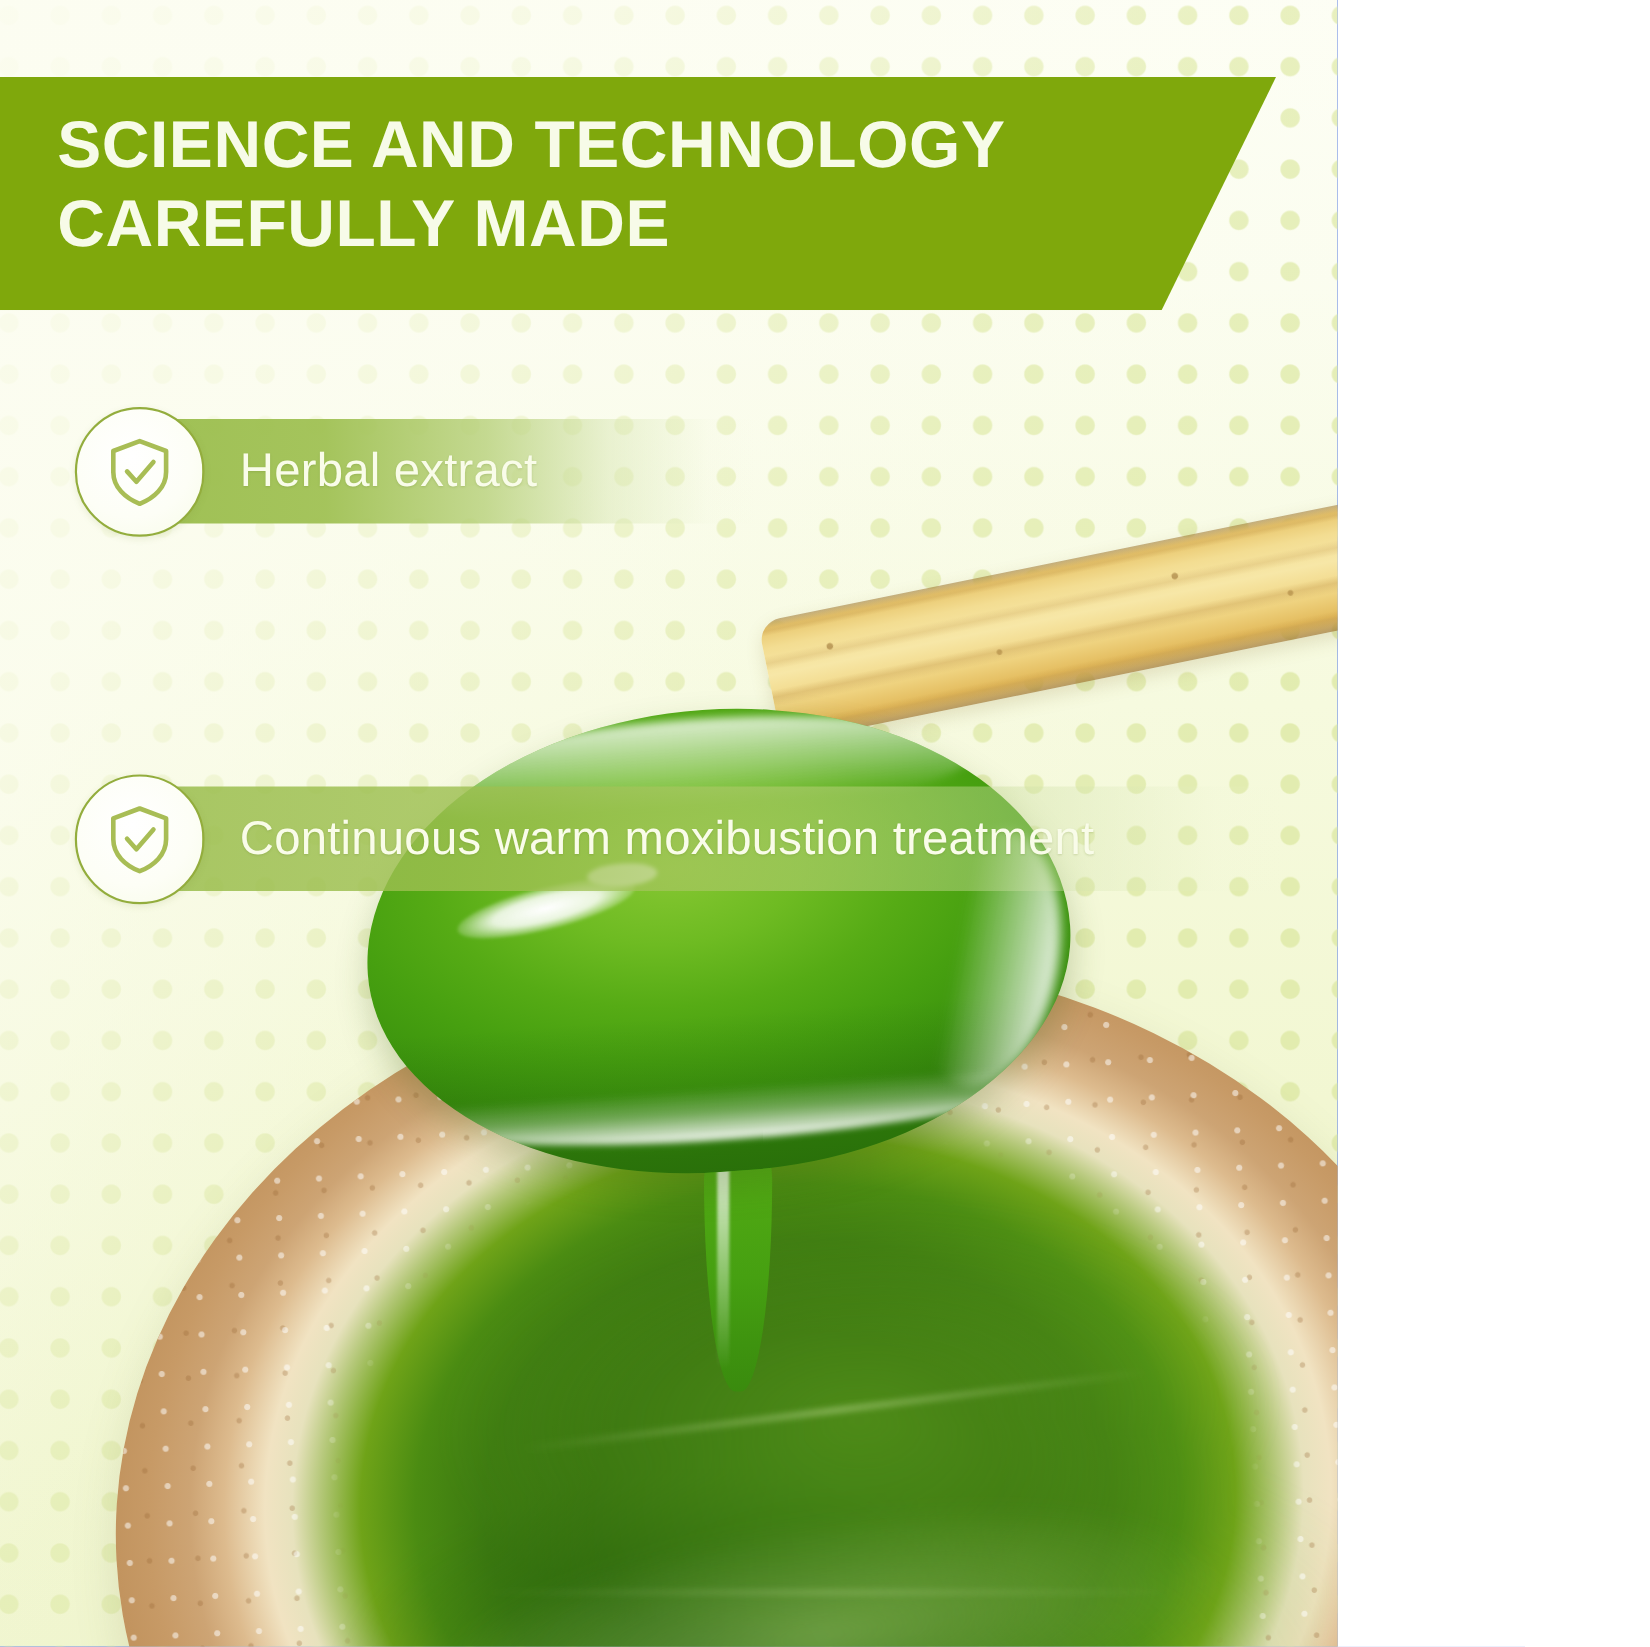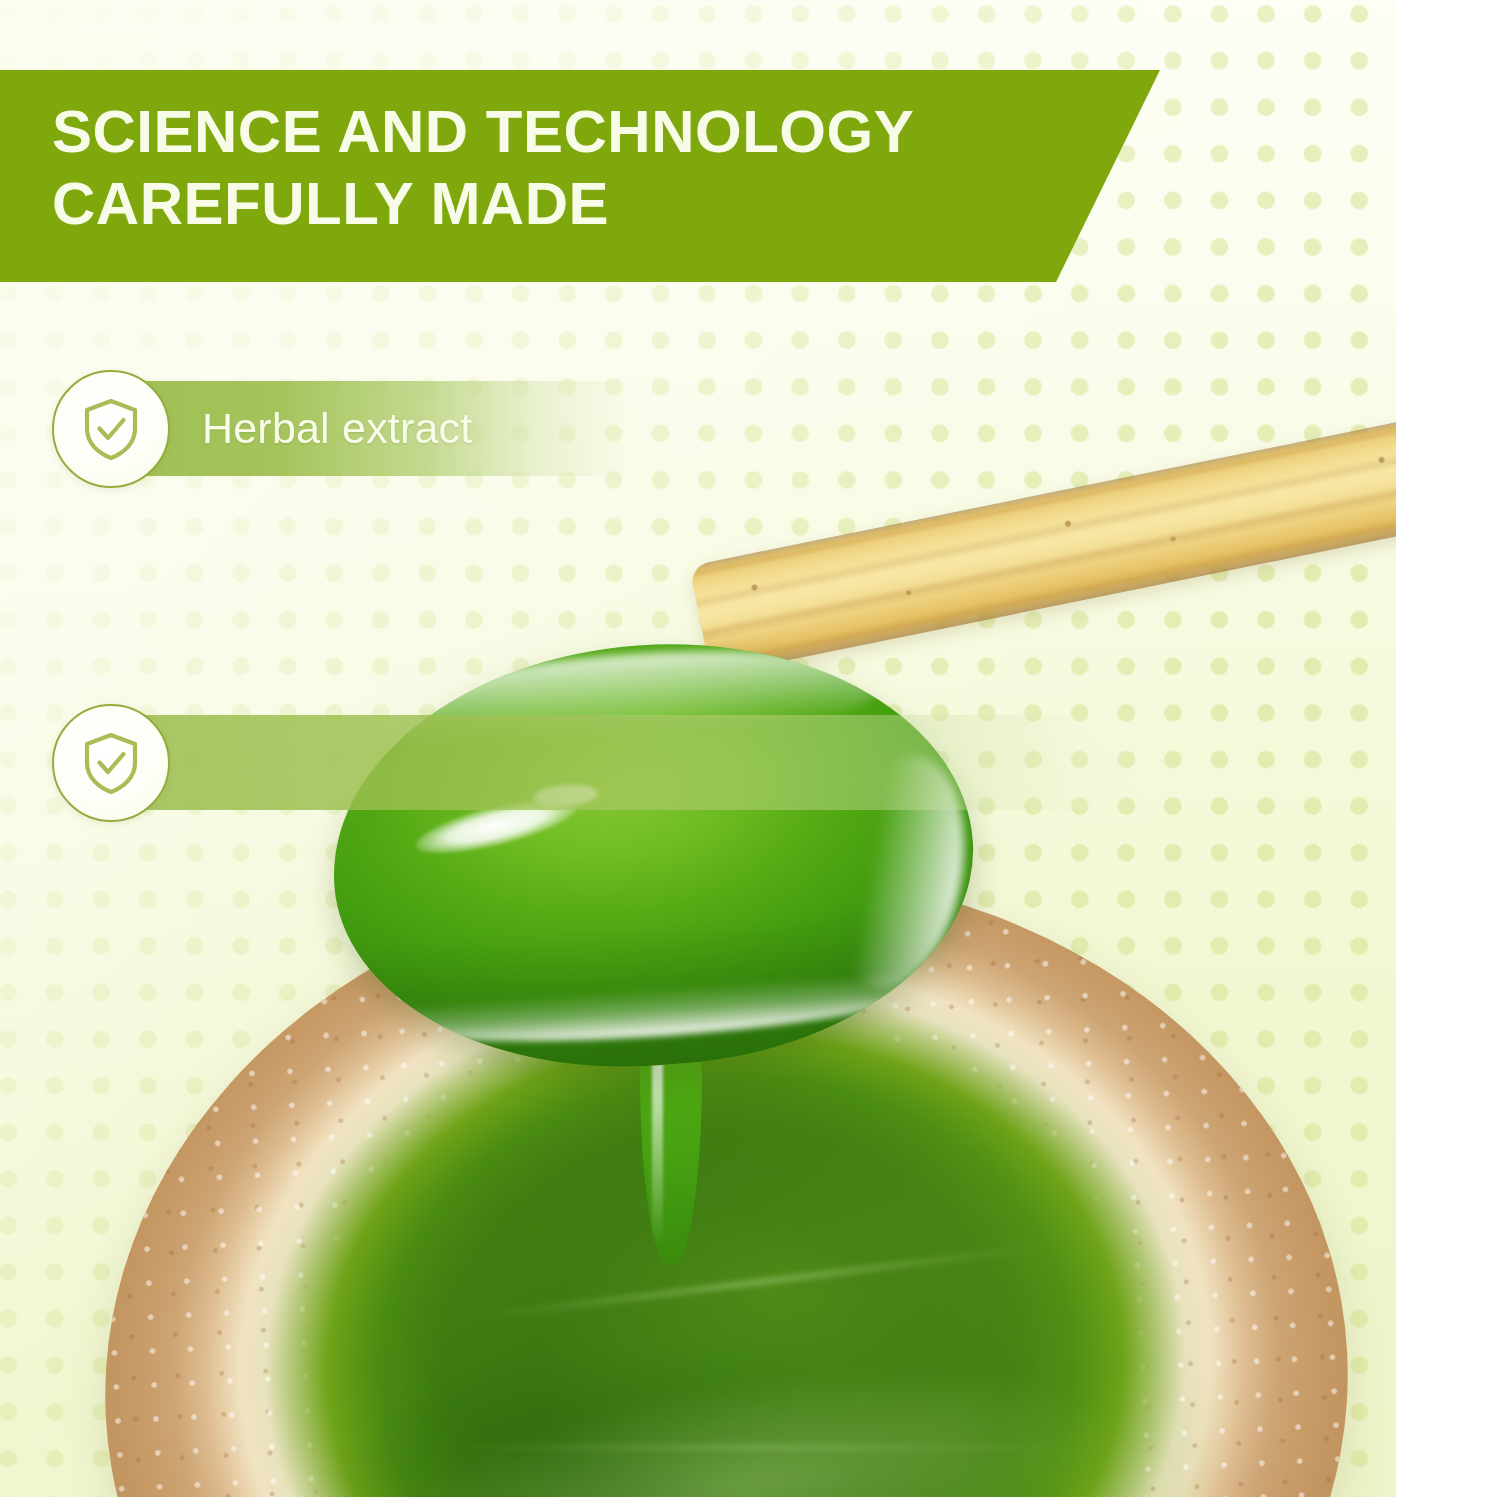--- a/index.html
+++ b/index.html
@@ -6,21 +6,21 @@
     margin: 0;
     padding: 0;
     background: #ffffff;
   }
   body {
     font-family: "Liberation Sans", sans-serif;
   }
 
   #poster {
     position: relative;
-    width: 1396px;
+    width: 1216px;
     height: 1497px;
     overflow: hidden;
     background: #1d4ed8;
   }
 
   
   .bg-base {
     position: absolute;
     inset: 0;
     background:
@@ -266,21 +266,21 @@
     font-size: 60px;
     font-weight: bold;
     line-height: 1.2;
     letter-spacing: .5px;
     white-space: pre-line;
   }
 
   
   .feature {
     position: absolute;
-    left: 52px;
+    left: 68px;
     width: 1130px;
     height: 118px;
   }
   .feature.f1 { top: 370px; }
   .feature.f2 { top: 537px; }
   .feature.f3 { top: 704px; }
 
   .pill {
     position: absolute;
     left: 60px; top: 11px;
@@ -405,15 +405,16 @@
 
 
   <div class="feature f3">
     <div class="pill"></div>
     <div class="badge">
       <svg width="72" height="72" viewBox="0 0 72 72" aria-hidden="true">
         <path d="M36 8 L60 17 V36 C60 50 49 60 36 65 C23 60 12 50 12 36 V17 Z" fill="none" stroke="#a8bd55" stroke-width="4.2" stroke-linejoin="round"></path>
         <path d="M24.5 35.5 L33 45 L48.5 27" fill="none" stroke="#a8bd55" stroke-width="4.2" stroke-linecap="round" stroke-linejoin="round"></path>
       </svg>
     </div>
+    <div class="pill-label">Continuous warm moxibustion treatment</div>
   </div>
 
 </div>
 
 </body></html>

